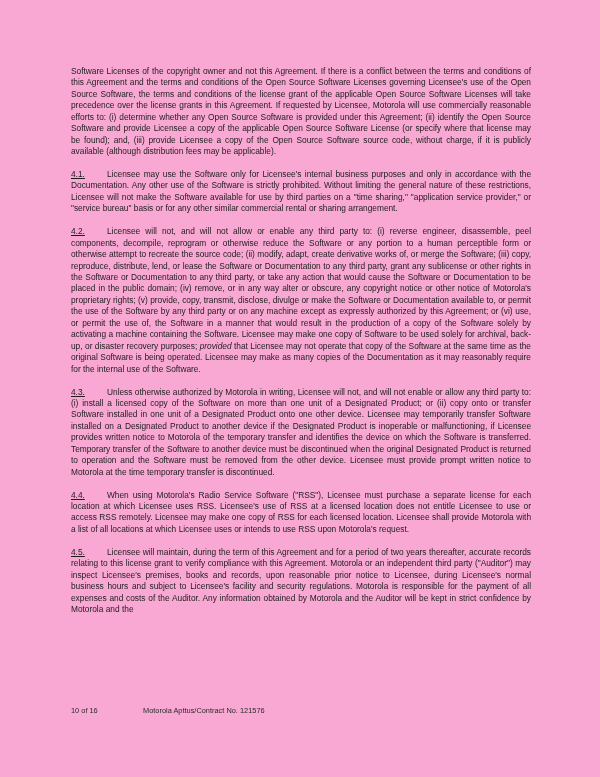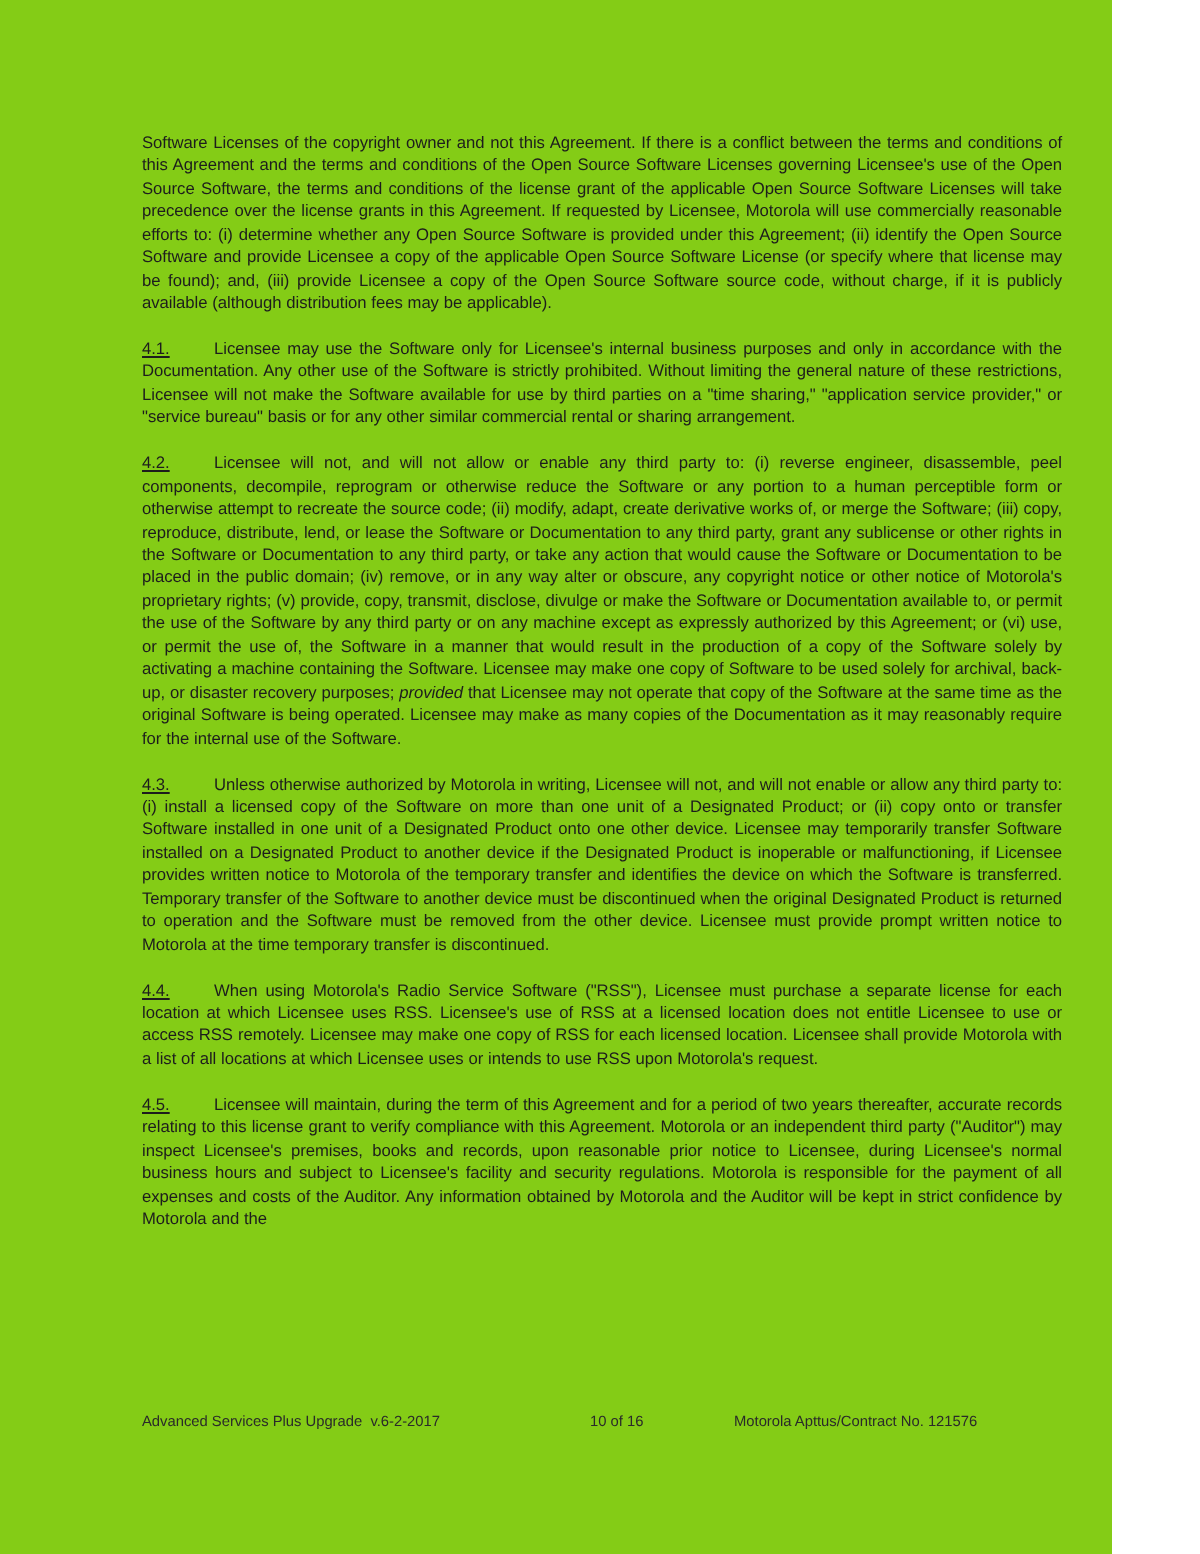--- a/index.html
+++ b/index.html
@@ -6,23 +6,23 @@
     margin: 0;
     padding: 0;
     background: #ffffff;
   }
   body {
     font-family: "Liberation Sans", sans-serif;
     color: #1d1d1d;
   }
   .page {
     position: relative;
-    width: 556px;
+    width: 600px;
     height: 777px;
-    background: #84cc16;
+    background: #f9a8d4;
     overflow: hidden;
     box-sizing: border-box;
   }
   .doc-body {
     position: absolute;
     left: 71px;
     top: 66px;
     width: 460px;
   }
   .para {
@@ -99,19 +99,18 @@
     <p class="para"><span class="num">4.3.</span><span>Unless otherwise authorized by Motorola in writing, Licensee will not, and will not enable or allow any third party to: (i) install a licensed copy of the Software on more than one unit of a Designated Product; or (ii) copy onto or transfer Software installed in one unit of a Designated Product onto one other device.  Licensee may temporarily transfer Software installed on a Designated Product to another device if the Designated Product is inoperable or malfunctioning, if Licensee provides written notice to Motorola of the temporary transfer and identifies the device on which the Software is transferred.  Temporary transfer of the Software to another device must be discontinued when the original Designated Product is returned to operation and the Software must be removed from the other device.  Licensee must provide prompt written notice to Motorola at the time temporary transfer is discontinued.</span></p>
 
     <p class="para"><span class="num">4.4.</span><span>When using Motorola's Radio Service Software ("RSS"), Licensee must purchase a separate license for each location at which Licensee uses RSS.  Licensee's use of RSS at a licensed location does not entitle Licensee to use or access RSS remotely.  Licensee may make one copy of RSS for each licensed location.  Licensee shall provide Motorola with a list of all locations at which Licensee uses or intends to use RSS upon Motorola's request.</span></p>
 
     <p class="para"><span class="num">4.5.</span><span>Licensee will maintain, during the term of this Agreement and for a period of two years thereafter, accurate records relating to this license grant to verify compliance with this Agreement.  Motorola or an independent third party ("Auditor") may inspect Licensee's premises, books and records, upon reasonable prior notice to Licensee, during Licensee's normal business hours and subject to Licensee's facility and security regulations.  Motorola is responsible for the payment of all expenses and costs of the Auditor.  Any information obtained by Motorola and the Auditor will be kept in strict confidence by Motorola and the</span></p>
 
   </div>
 
   <div class="footer">
     <div class="footer-row">
-      <span class="footer-left">Advanced Services Plus Upgrade  v.6-2-2017</span>
       <span class="footer-center">10 of 16</span>
       <span class="footer-right">Motorola Apttus/Contract No. 121576</span>
     </div>
   </div>
 
 </div>
 
 </body></html>

